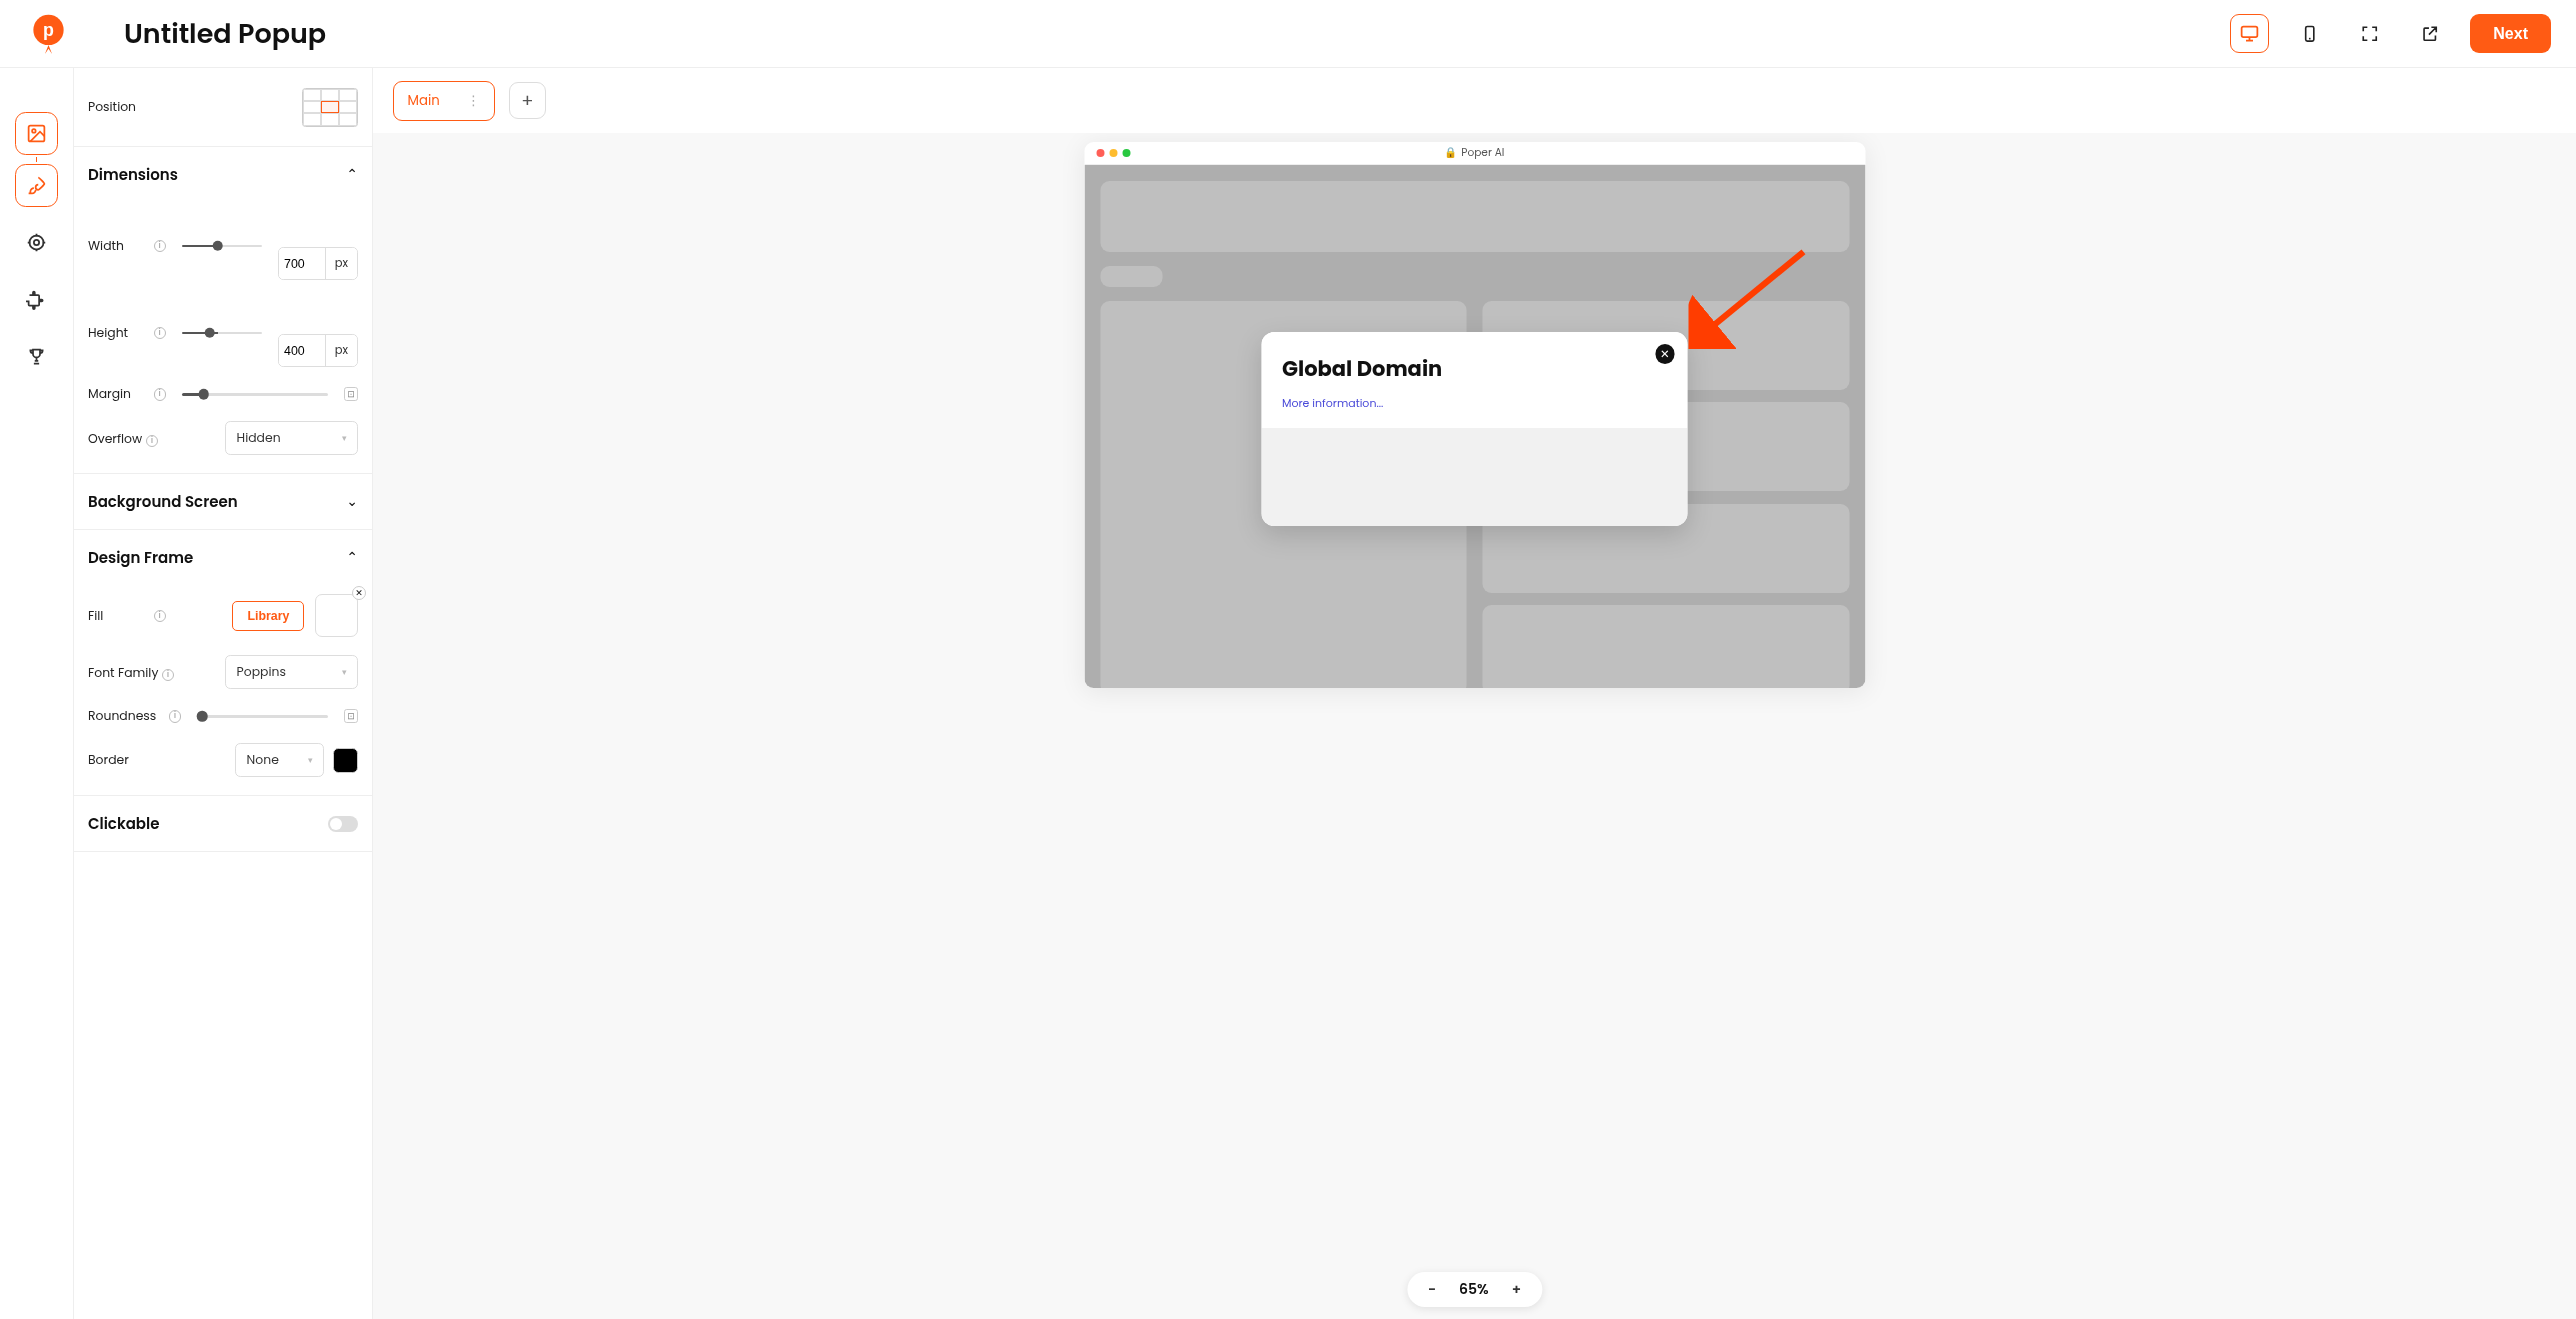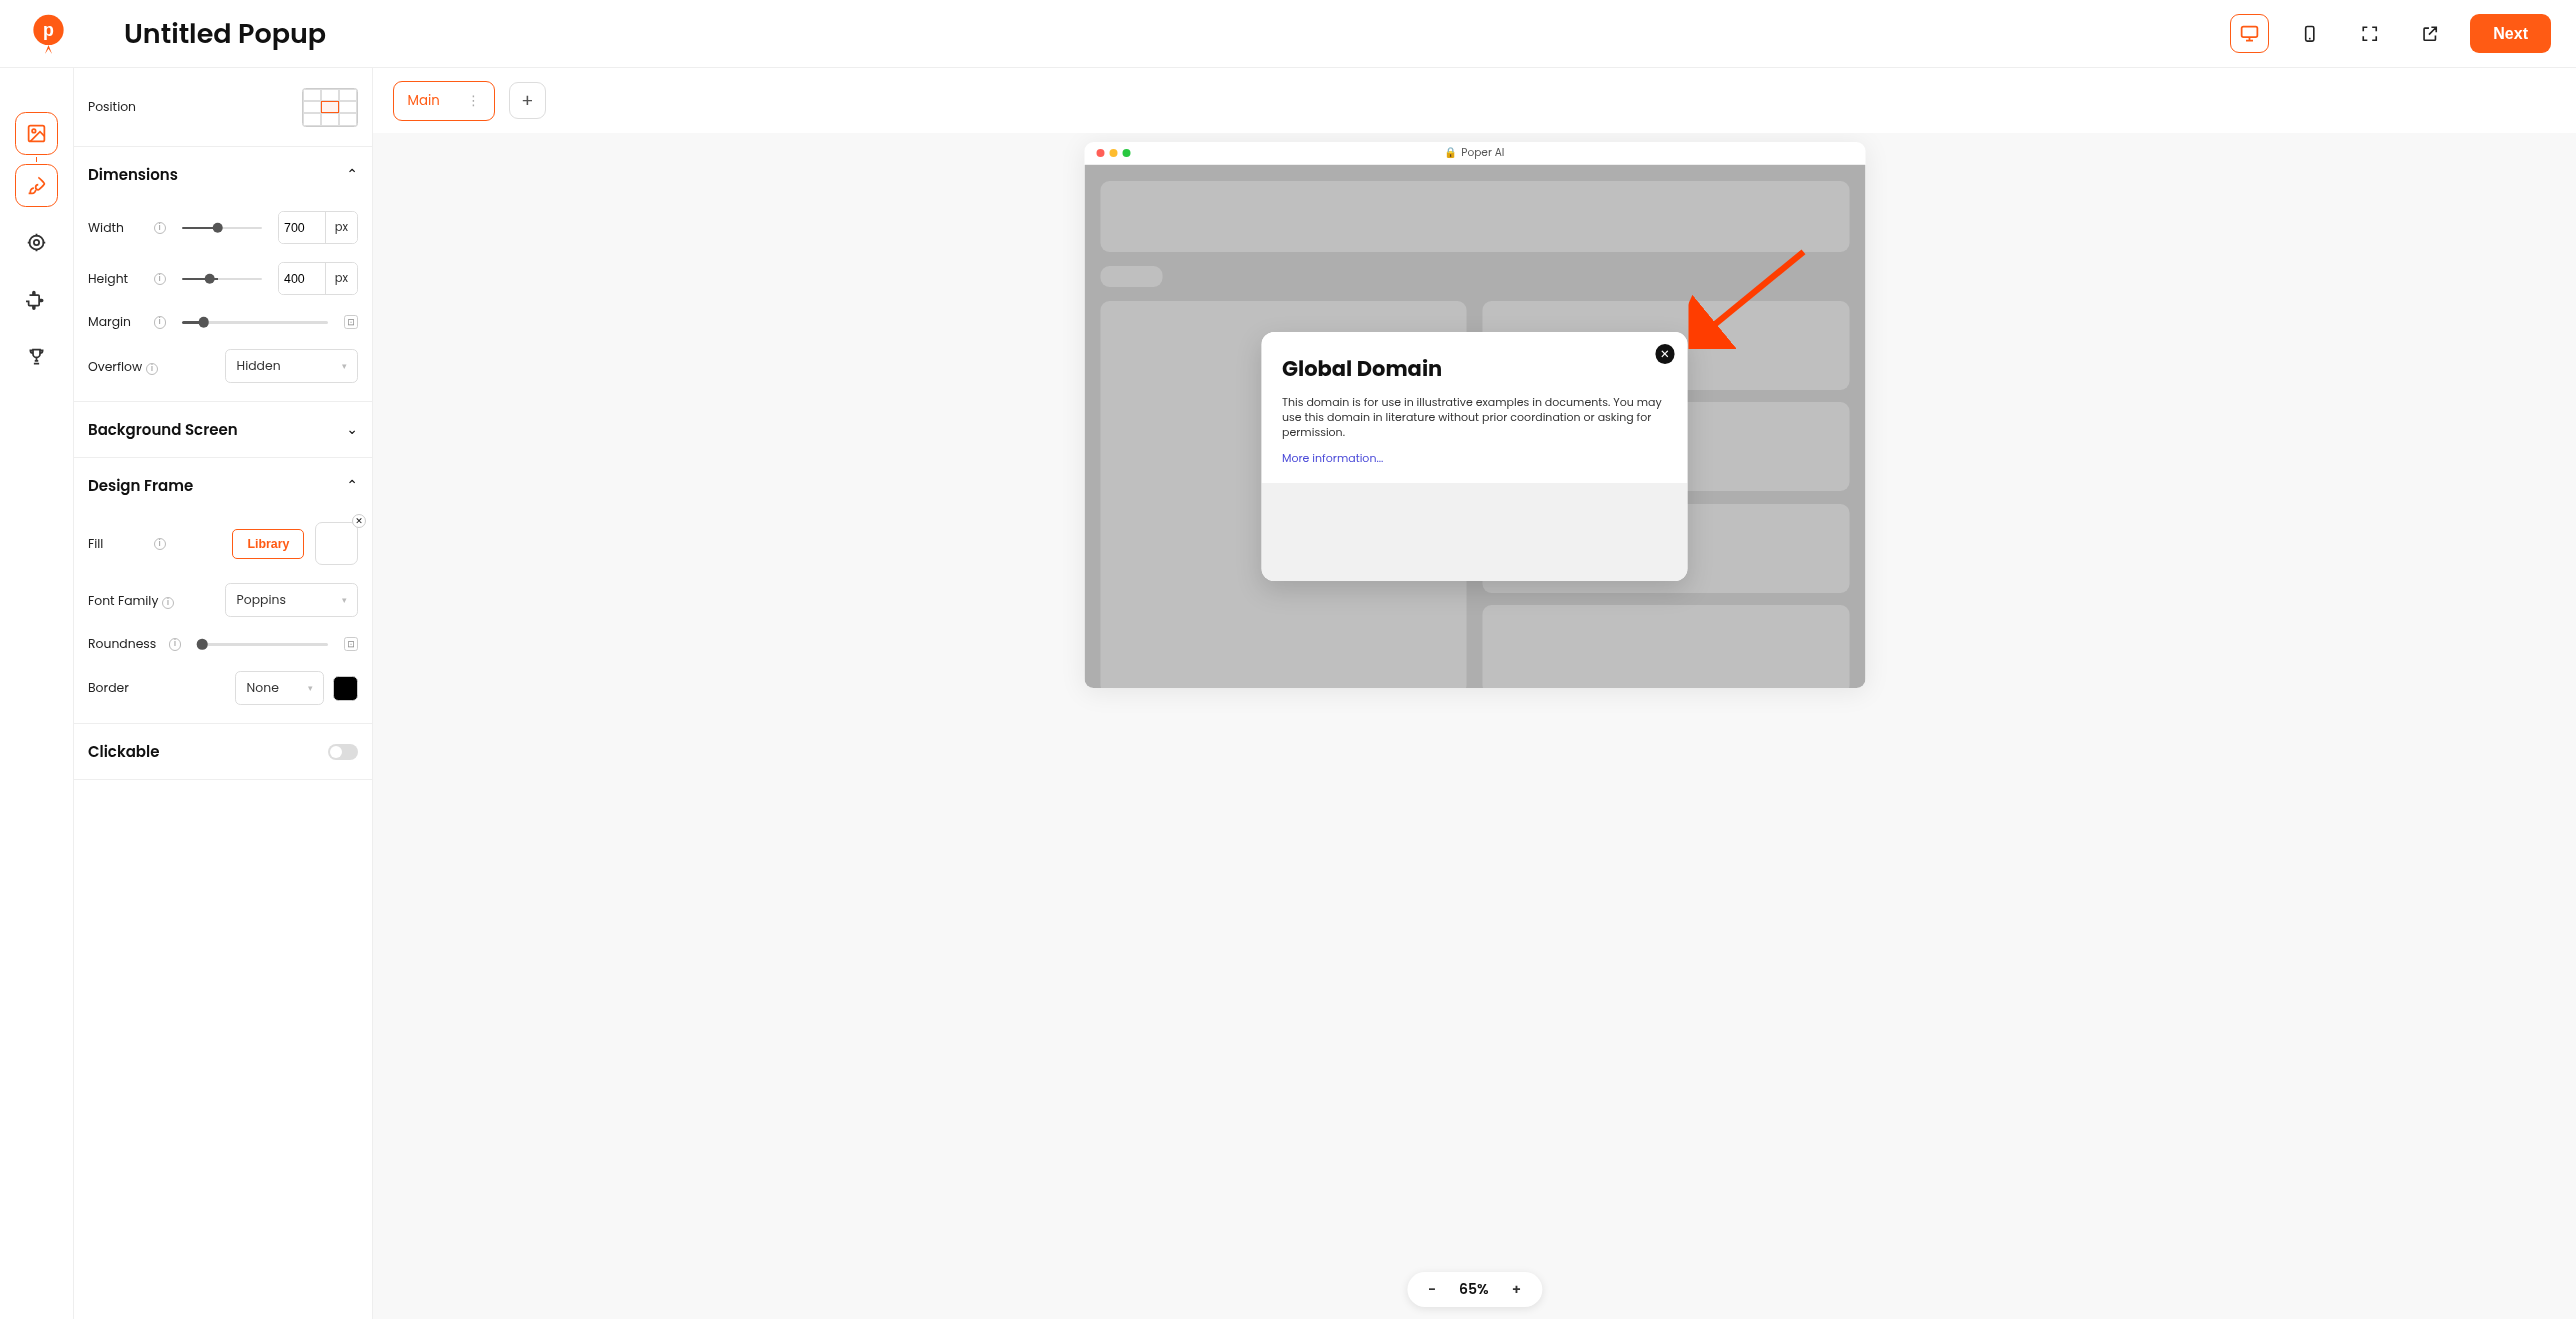--- a/index.html
+++ b/index.html
@@ -24,21 +24,21 @@
   .tab.active { color:#ff5b14; border-bottom:2.7px solid #ff5b14; font-weight:500;}
   .panel-scroll { flex:1; overflow-y:auto;}
   .section { border-bottom:0.9px solid #eee; padding:0 14px;}
   .section-header { display:flex; align-items:center; justify-content:space-between; padding:16px 0; cursor:pointer;}
   .section-title { font-weight:600; font-size:15px;}
   .row { display:flex; align-items:center; padding:9px 0; gap:9px;}
   .row-label { font-size:12.4px; color:#222; min-width:53px;}
   .info-icon { width:12.4px; height:12.4px; border:0.9px solid #bbb; border-radius:50%; display:inline-flex; align-items:center; justify-content:center; font-size:8px; color:#888; margin-left:3.5px;}
   .slider { flex:1; height:2.7px; background:linear-gradient(to right,#555 0%,#555 45%,#ddd 45%,#ddd 100%); border-radius:1.8px; position:relative; margin:0 7px;}
   .slider .thumb { position:absolute; top:50%; width:10.6px; height:10.6px; background:#555; border-radius:50%; transform:translate(-50%,-50%);}
-  .num-box { display:flex; border:0.9px solid #ddd; border-radius:5.3px; overflow:hidden;}
+  .num-box { display:flex; border:0.9px solid #ddd; border-radius:5.3px; overflow:hidden;margin-top:36px;}
   .num-box input { width:46px; border:none; padding:7px 5.3px; font-size:12.4px; text-align:left; outline:none;}
   .num-box .unit { padding:7px 9px; font-size:11.5px; color:#333; border-left:0.9px solid #ddd; background:#fff;}
   .select-box { border:0.9px solid #ddd; border-radius:5.3px; padding:7px 10.6px; font-size:12.4px; width:133px; display:flex; align-items:center; justify-content:space-between; cursor:pointer; color:#333;}
   .select-box .chev { color:#bbb; font-size:9px;}
   .pos-grid { display:grid; grid-template-columns:repeat(3,18px); grid-template-rows:repeat(3,12.4px); gap:0; border:0.9px solid #ccc; border-radius:3.5px; overflow:hidden;}
   .pos-grid div { border:0.9px solid #ddd;}
   .pos-grid .sel { background:#fff3ee; border:1.3px solid #ff5b14;}
   .lib-btn { border:1.3px solid #ff5b14; color:#ff5b14; background:transparent; padding:7px 14px; border-radius:5px; font-size:12.4px; font-weight:600; cursor:pointer;}
   .color-chip { width:25px; height:25px; border-radius:5.3px; border:0.9px solid #ccc; margin-left:auto; position:relative;}
   .color-chip.black { background:#000;}
@@ -309,21 +309,20 @@
                 <div class="skel" style="height:89px;"></div>
                 <div class="skel" style="height:89px;"></div>
                 <div class="skel" style="height:89px;"></div>
               </div>
             </div>
 
             <div class="popup-card">
               <div class="popup-close">✕</div>
               <div class="popup-top">
                 <div class="popup-title">Global Domain</div>
-                <div class="popup-text">This domain is for use in illustrative examples in documents. You may use this domain in literature without prior coordination or asking for permission.</div>
                 <div class="popup-link">More information...</div>
               </div>
               <div class="popup-bottom"></div>
             </div>
 
             <svg class="arrow" width="124" height="106" viewBox="0 0 140 120">
               <defs>
                   <marker id="ah" markerWidth="12" markerHeight="12" refX="2" refY="6" orient="auto">
                     <path d="M0 0 L12 6 L0 12 Z" fill="#ff3d00"></path>
                   </marker>

